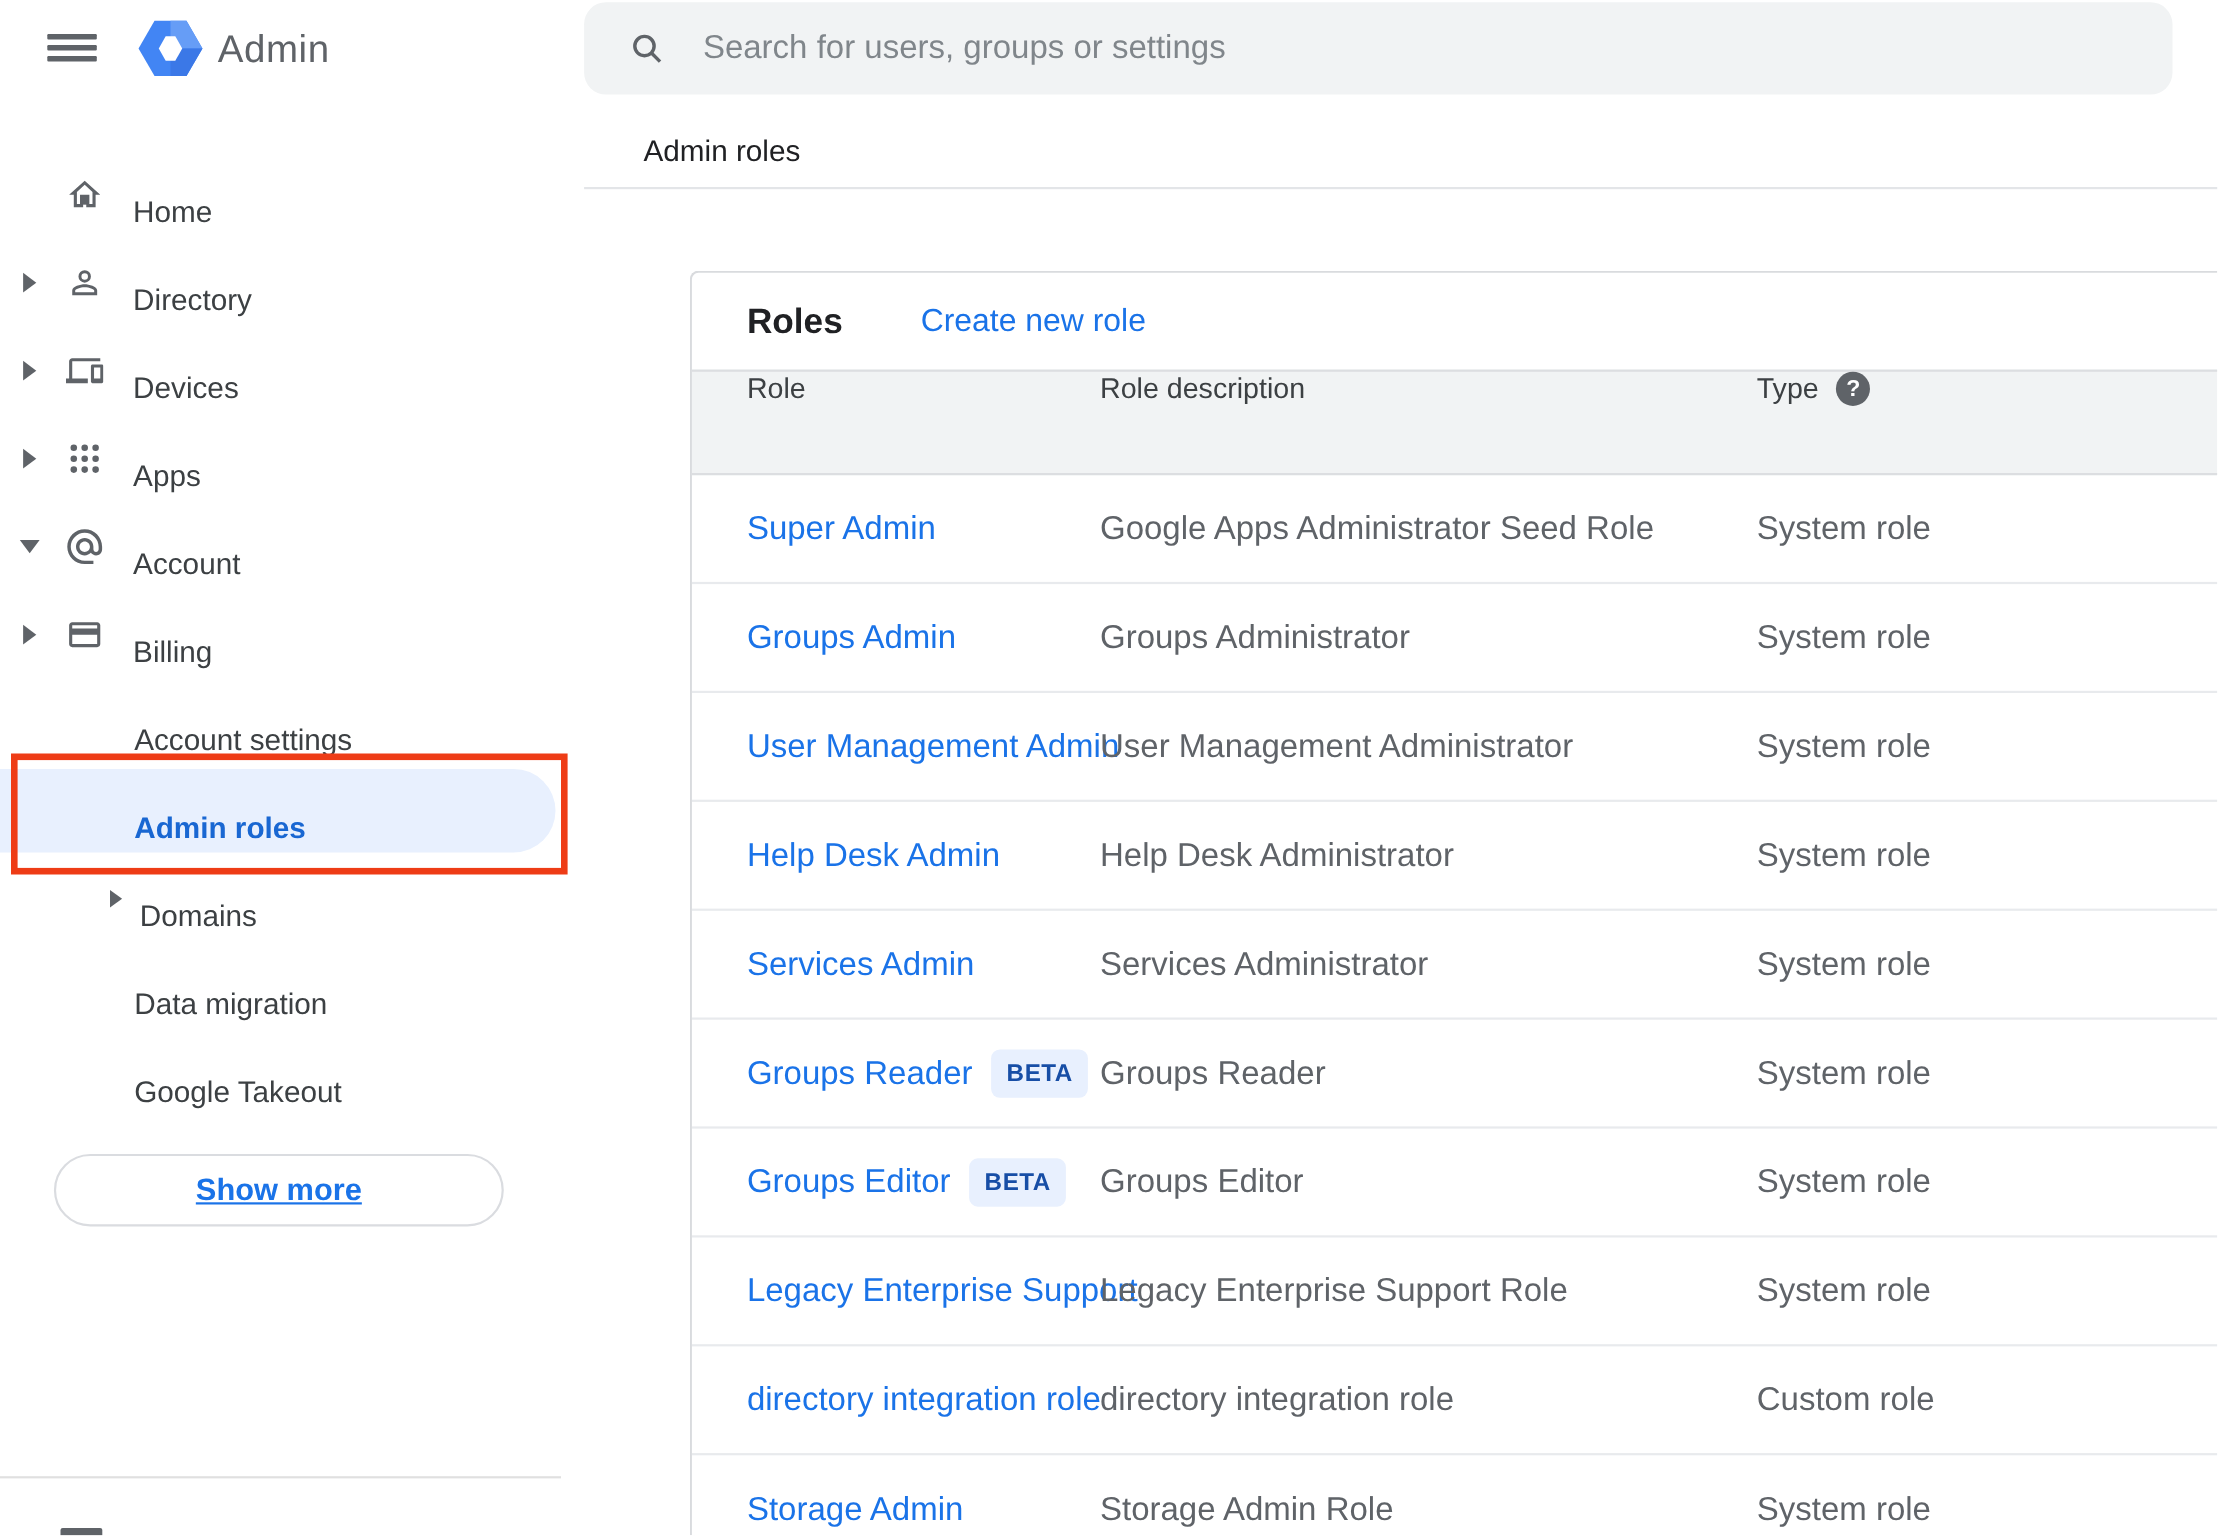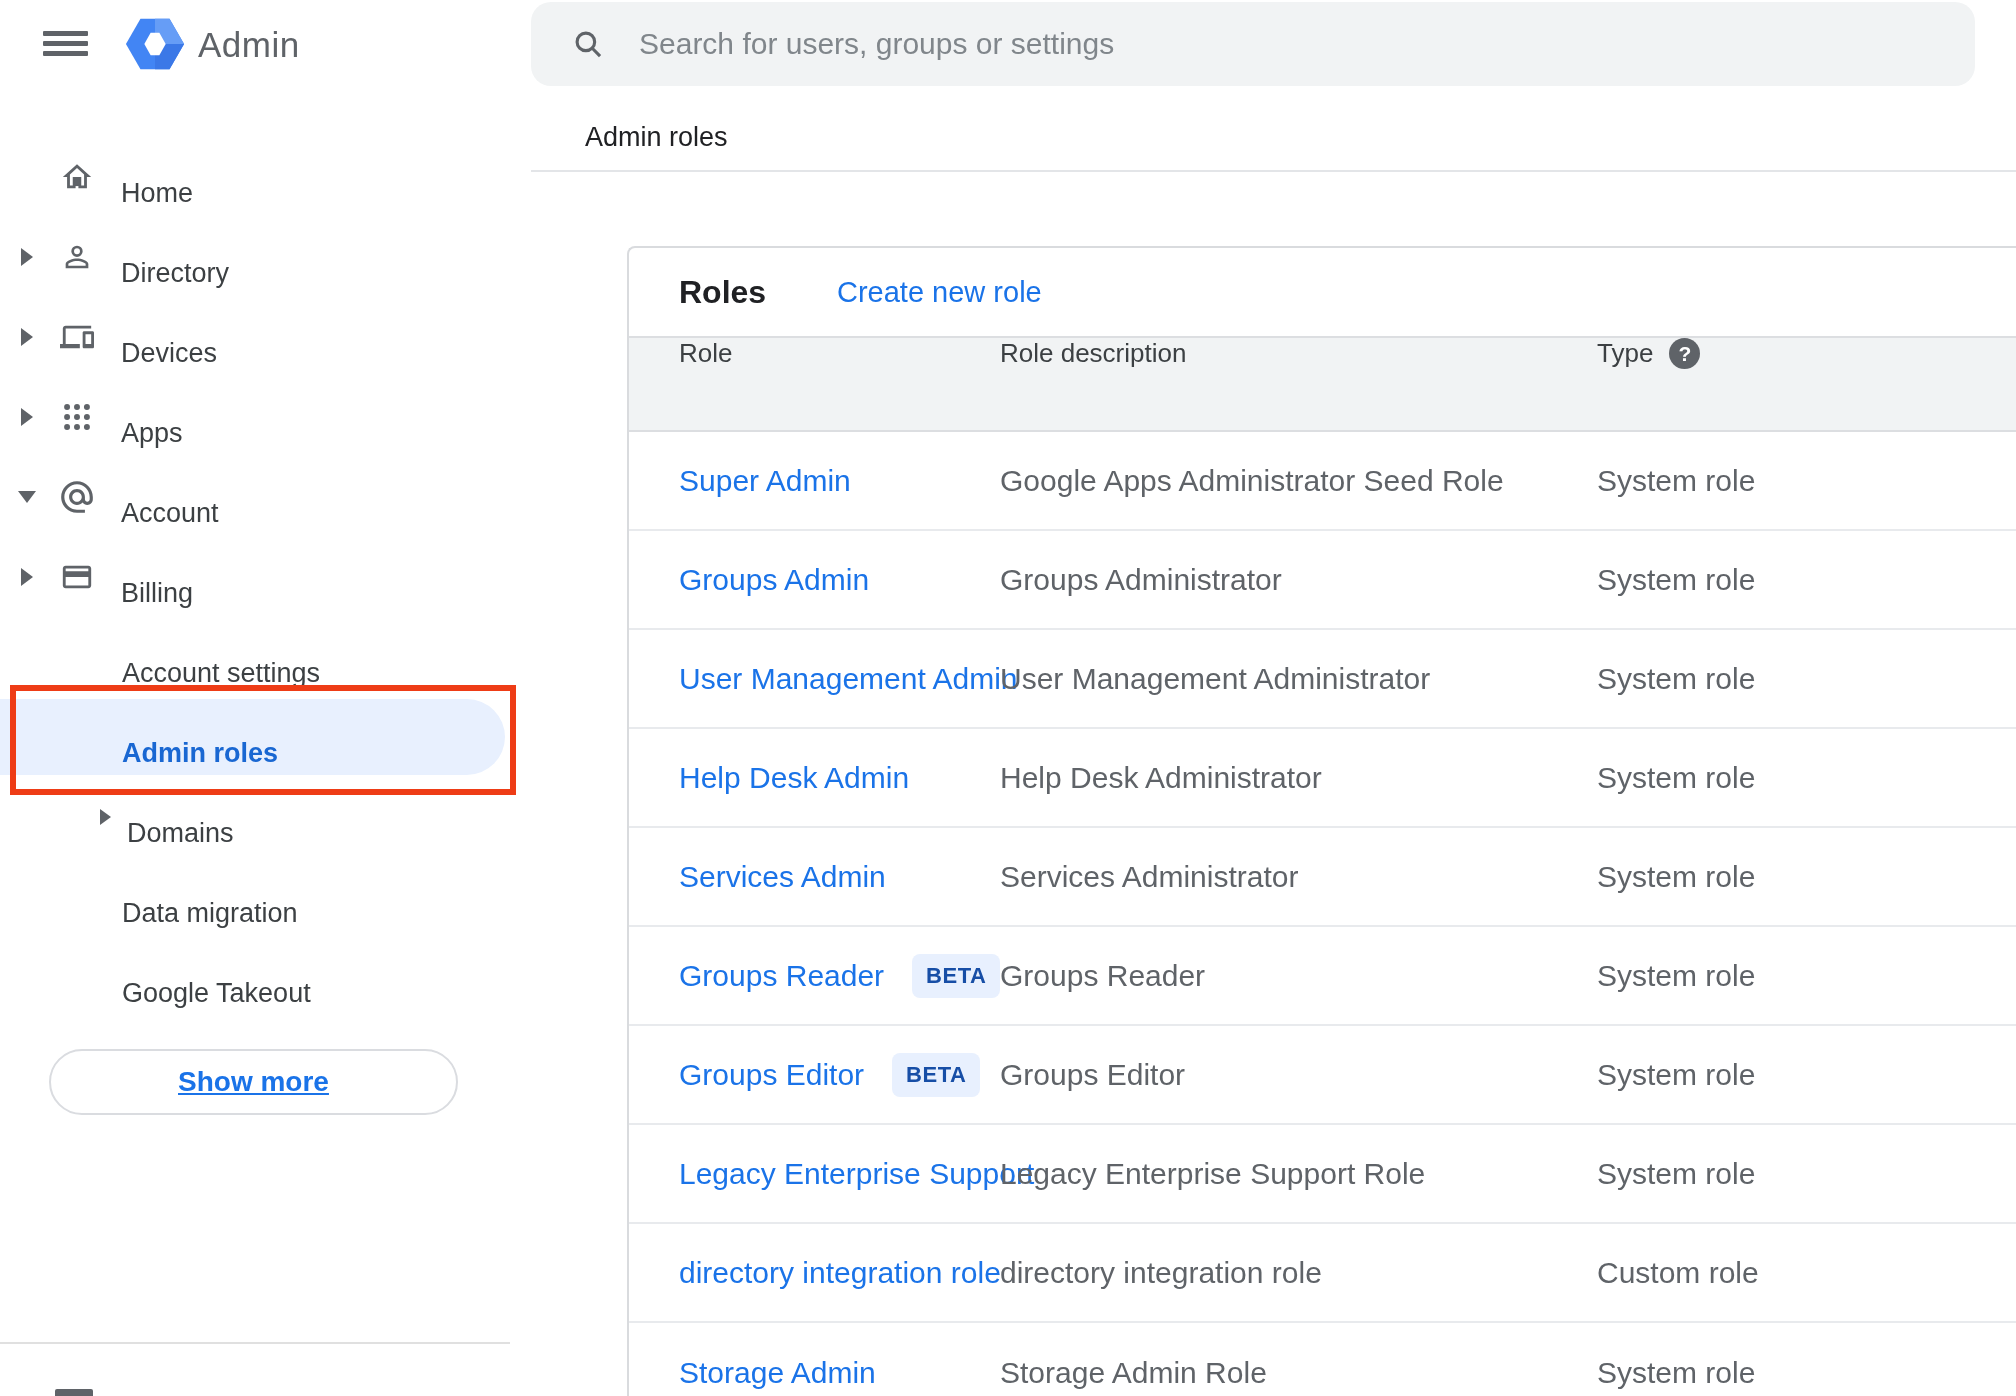--- a/index.html
+++ b/index.html
@@ -49,21 +49,21 @@
   .create-link { position:absolute; left:208px; font-size:29px; color:#1a73e8; cursor:pointer; }
 
   .thead { height:96px; background:#f1f3f4; border-top:2px solid #dcdee1; border-bottom:2px solid #dcdee1; display:flex; align-items:flex-start; font-size:26px; color:#3c4043; }
   .trow { height:99px; display:flex; align-items:center; border-bottom:2px solid #e8eaed; font-size:30px; }
   .col-role { width:371px; padding-left:50px; display:flex; align-items:center; white-space:nowrap; }
   .col-desc { width:597px; padding-right:30px; white-space:nowrap; }
   .col-type { flex:1; display:flex; align-items:center; white-space:nowrap; }
   .trow .col-role a { color:#1a73e8; text-decoration:none; cursor:pointer; }
   .trow .col-desc, .trow .col-type { color:#5f6368; }
 
-  .beta-badge { display:inline-block; margin-left:28px; background:#e8f0fe; color:#174ea6; font-size:22px; font-weight:bold; letter-spacing:.5px; padding:9px 14px; border-radius:8px; }
+  .beta-badge { display:inline-block; margin-left:17px; background:#e8f0fe; color:#174ea6; font-size:22px; font-weight:bold; letter-spacing:.5px; padding:9px 14px; border-radius:8px; }
   .help-icon { margin-left:16px; width:31px; height:31px; border-radius:50%; background:#5f6368; color:#fff; font-size:21px; font-weight:bold; display:flex; align-items:center; justify-content:center; cursor:pointer; }
 </style>
 </head>
 <body>
 
 <div id="screen">
 
   <div class="hamburger">
     <div class="bar"></div>
       <div class="bar"></div>

